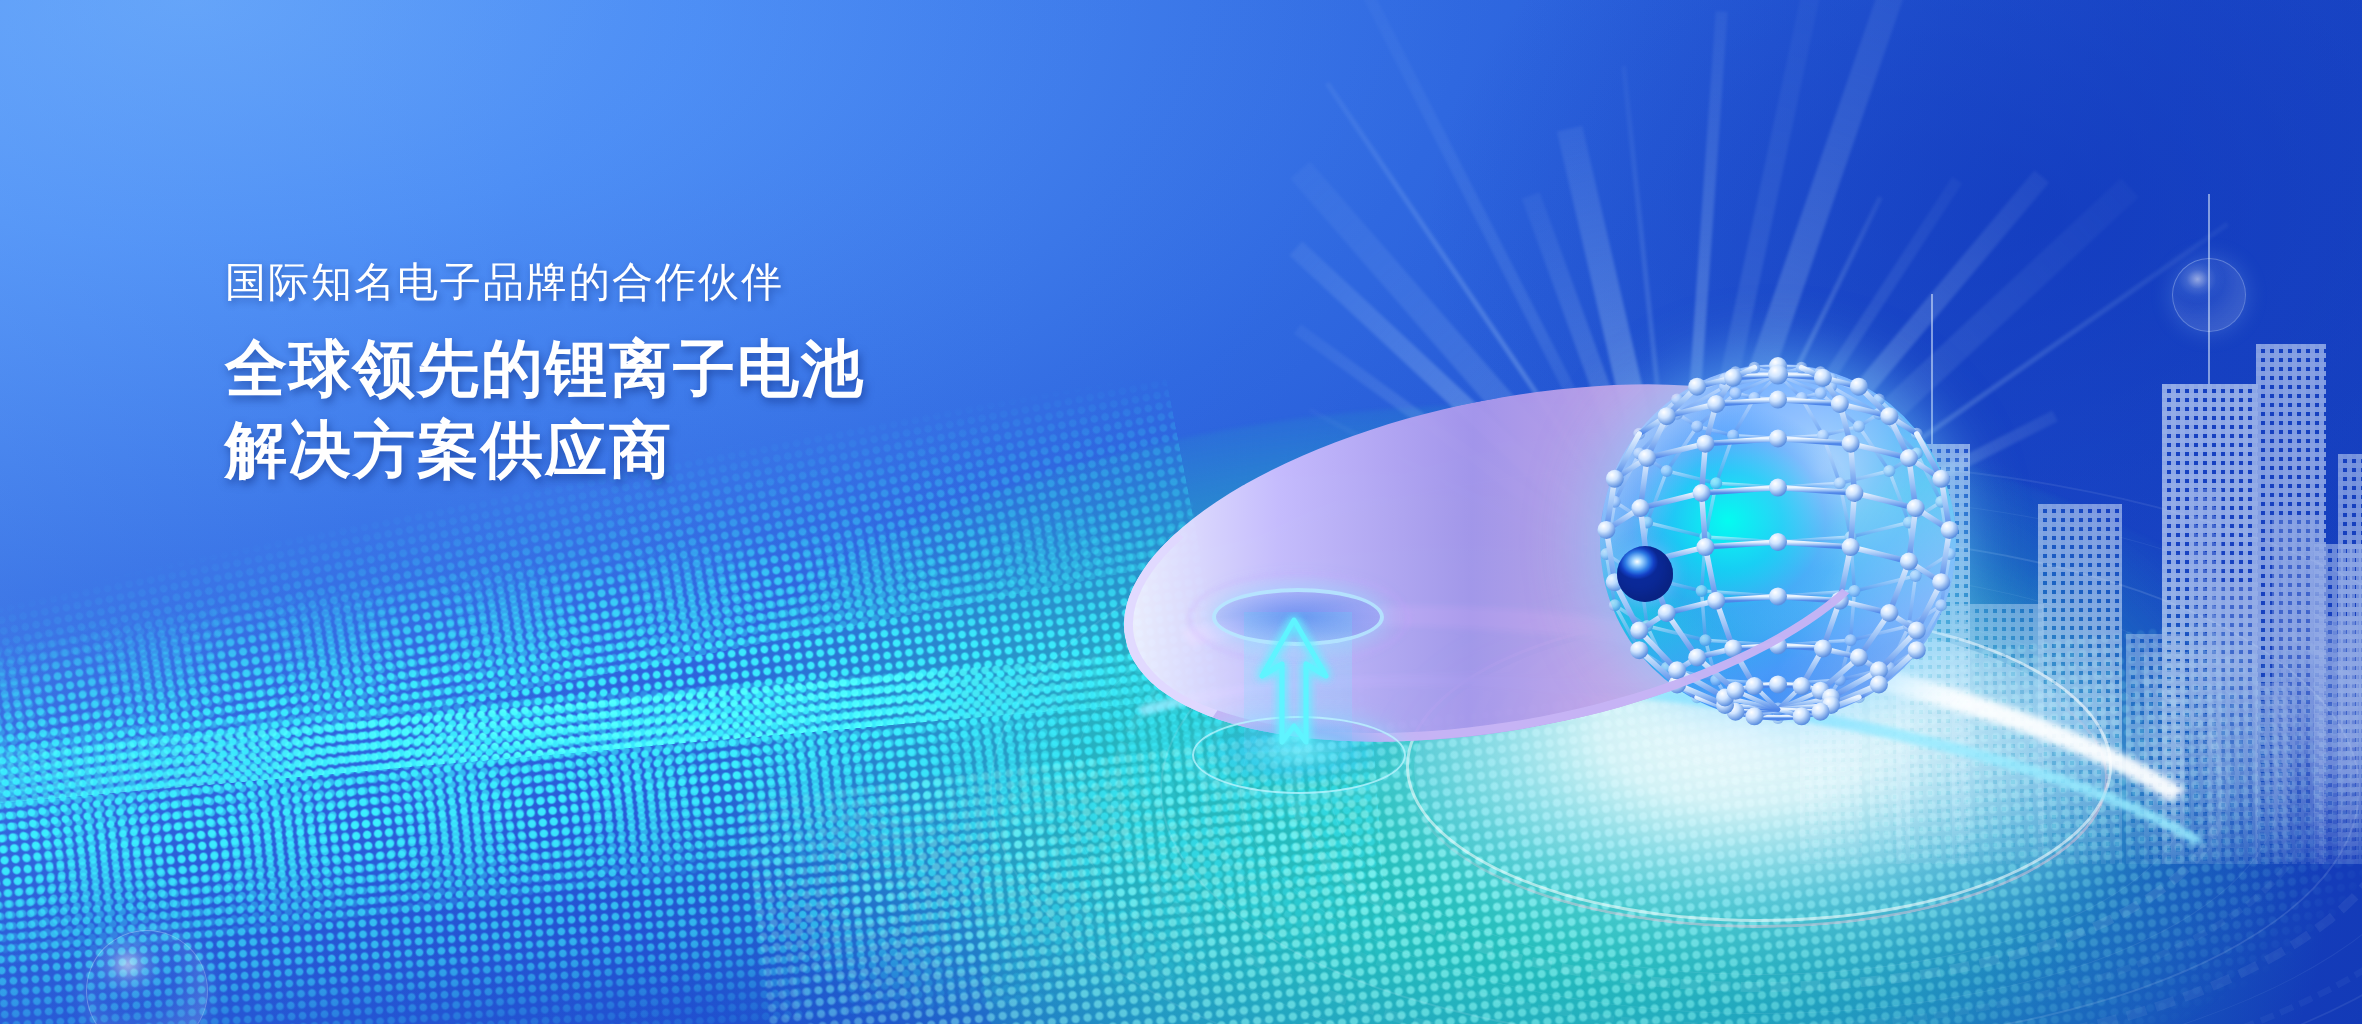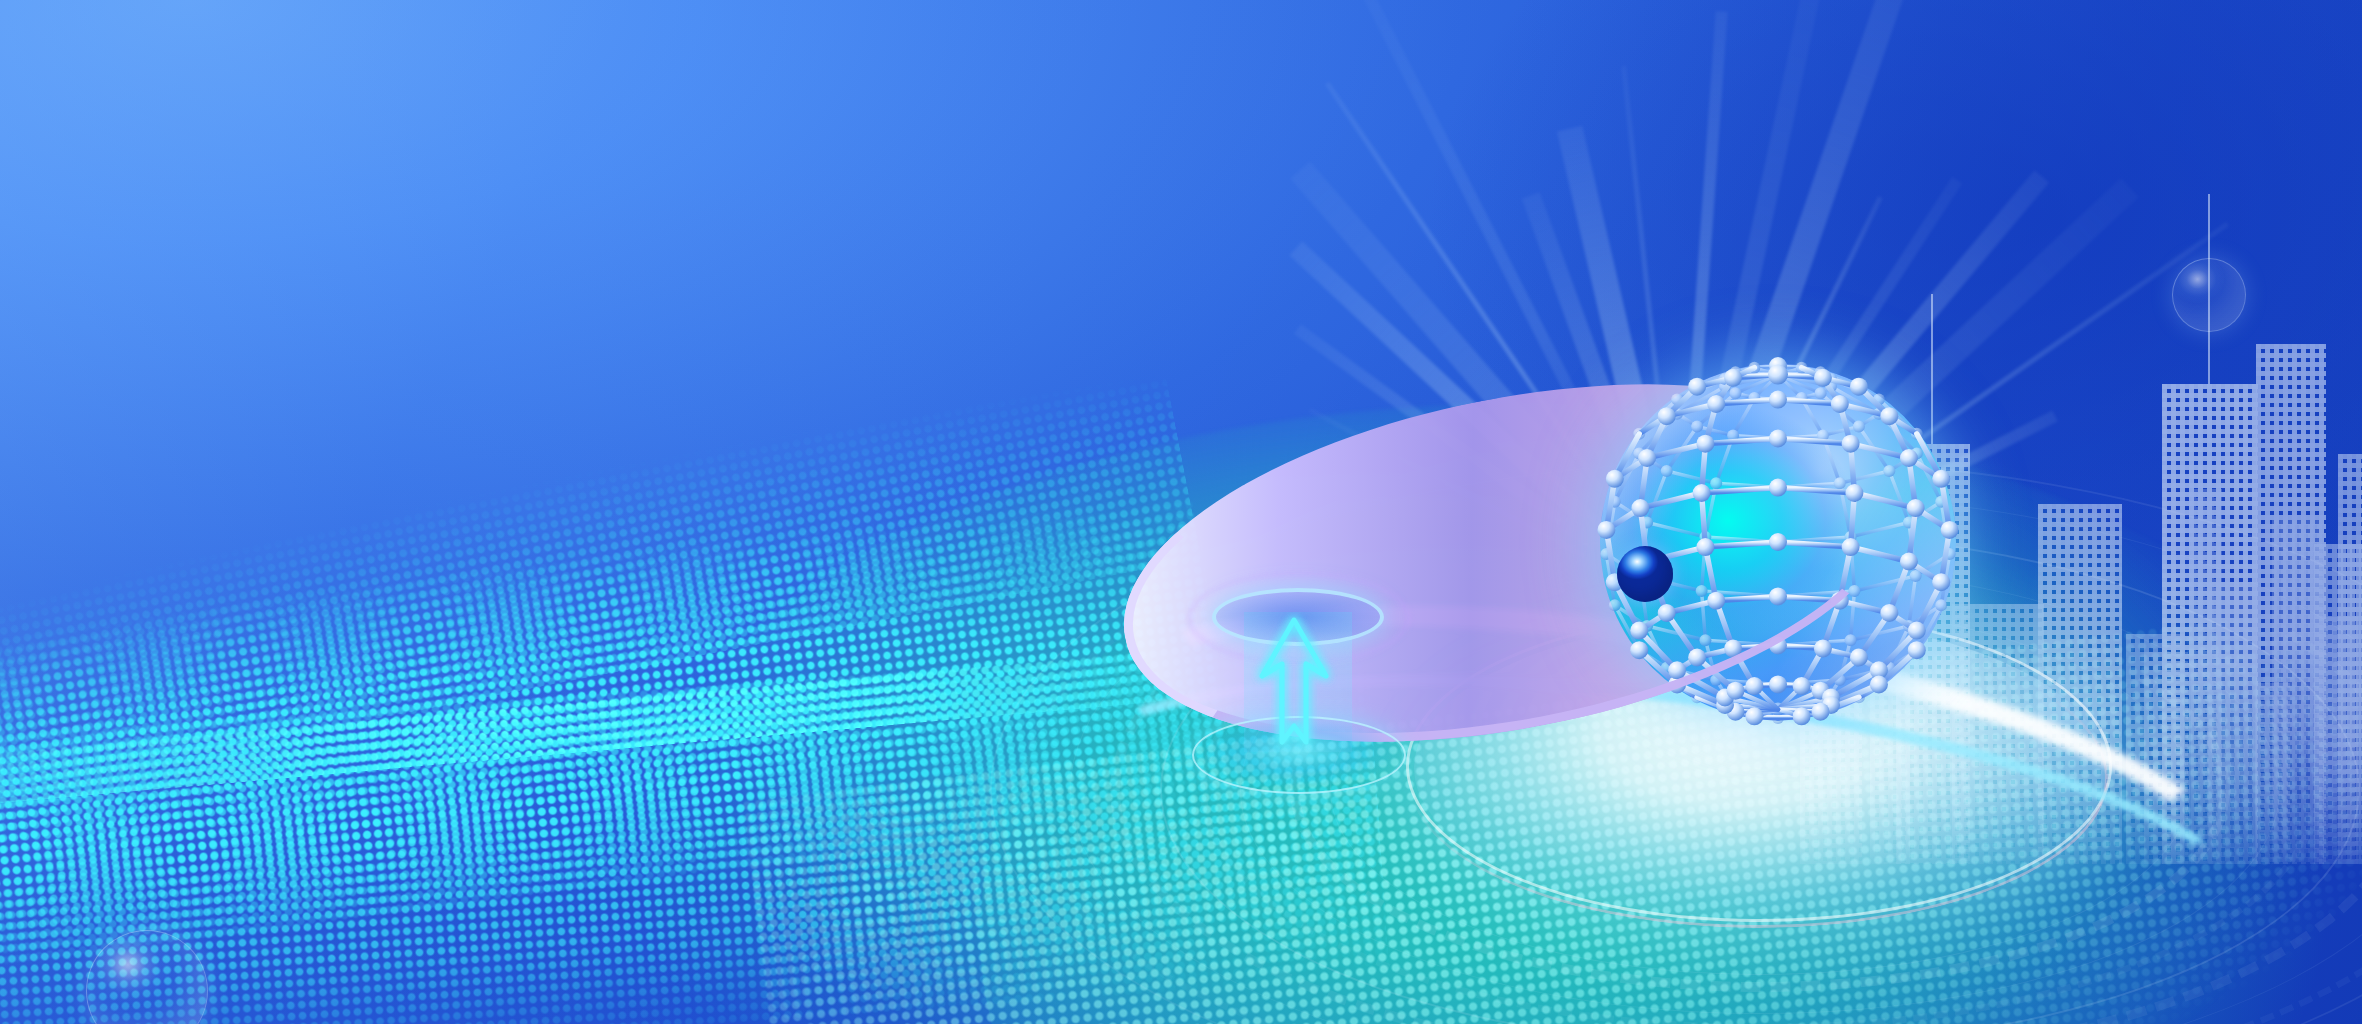--- a/index.html
+++ b/index.html
@@ -801,14 +801,19 @@
             <feMergeNode in="SourceGraphic"></feMergeNode>
           </feMerge>
       </filter>
     </defs>
     <path d="M34 130 L34 52 L14 64 L46 8 L78 64 L58 52 L58 130 L46 114 Z" fill="none" stroke="#5ff4ff" stroke-width="5" stroke-linejoin="round" filter="url(#cglow)"></path>
   </svg>
 
   <div class="bubble" style="left:2172px;top:258px;width:74px;height:74px;"></div>
   <div class="bubble" style="left:86px;top:930px;width:122px;height:122px;"></div>
 
+  <div class="copy">
+    <p class="eyebrow">国际知名电子品牌的合作伙伴</p>
+    <h1 class="headline">全球领先的锂离子电池</h1>
+    <h1 class="headline">解决方案供应商</h1>
+  </div>
 
 </div>
 
 </body></html>

